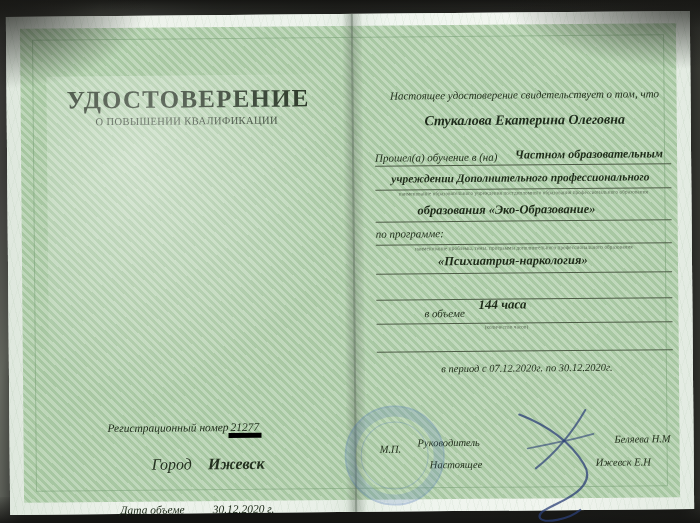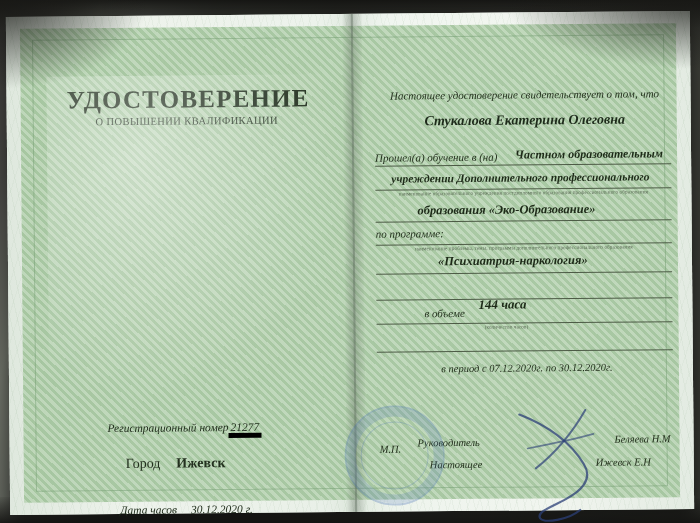--- a/index.html
+++ b/index.html
@@ -130,41 +130,42 @@
     white-space: nowrap;
   }
   .reg-row .val {
     font-style: italic;
     font-weight: normal;
     padding: 0 2px;
     border-bottom: 5px solid #000000;
   }
   .city-row {
     position: absolute;
-    left: 86px; top: 412px;
-    font-size: 14px;
+    left: 112px; top: 412px;
+    font-size: 16px;
+    font-style: italic;
     color: #23301f;
     white-space: nowrap;
   }
   .city-row .val {
     font-weight: bold;
     margin-left: 14px;
     padding: 0 2px;
   }
   .date-row {
     position: absolute;
     left: 80px; top: 460px;
     font-size: 11.5px;
     font-style: italic;
     color: #23301f;
     white-space: nowrap;
   }
   .date-row .val {
     font-weight: normal;
-    margin-left: 14px;
+    margin-left: 28px;
     text-align: center;
   }
 
   
   .right-page {
     position: absolute;
     left: 358px; top: 28px; width: 310px; height: 450px;
   }
   .intro {
     position: absolute;
@@ -317,21 +318,21 @@
 
       <div class="reg-row">
         <span>Регистрационный номер</span><span class="val">21277</span>
       </div>
 
       <div class="city-row">
         <span>Город</span><span class="val">Ижевск</span>
       </div>
 
       <div class="date-row">
-        <span>Дата часов</span><span class="val">30.12.2020 г.</span>
+        <span>Дата объеме</span><span class="val">30.12.2020 г.</span>
       </div>
     </div>
 
     <div class="right-page">
 
       <div class="intro">Настоящее удостоверение свидетельствует о том, что</div>
       <div class="name">Стукалова Екатерина Олеговна</div>
 
       <div class="flabel" style="left:10px; top:110px;">Прошел(а) обучение в (на)</div>
       <div class="fvalue" style="left:150px; top:107px;">Частном образовательным</div>

